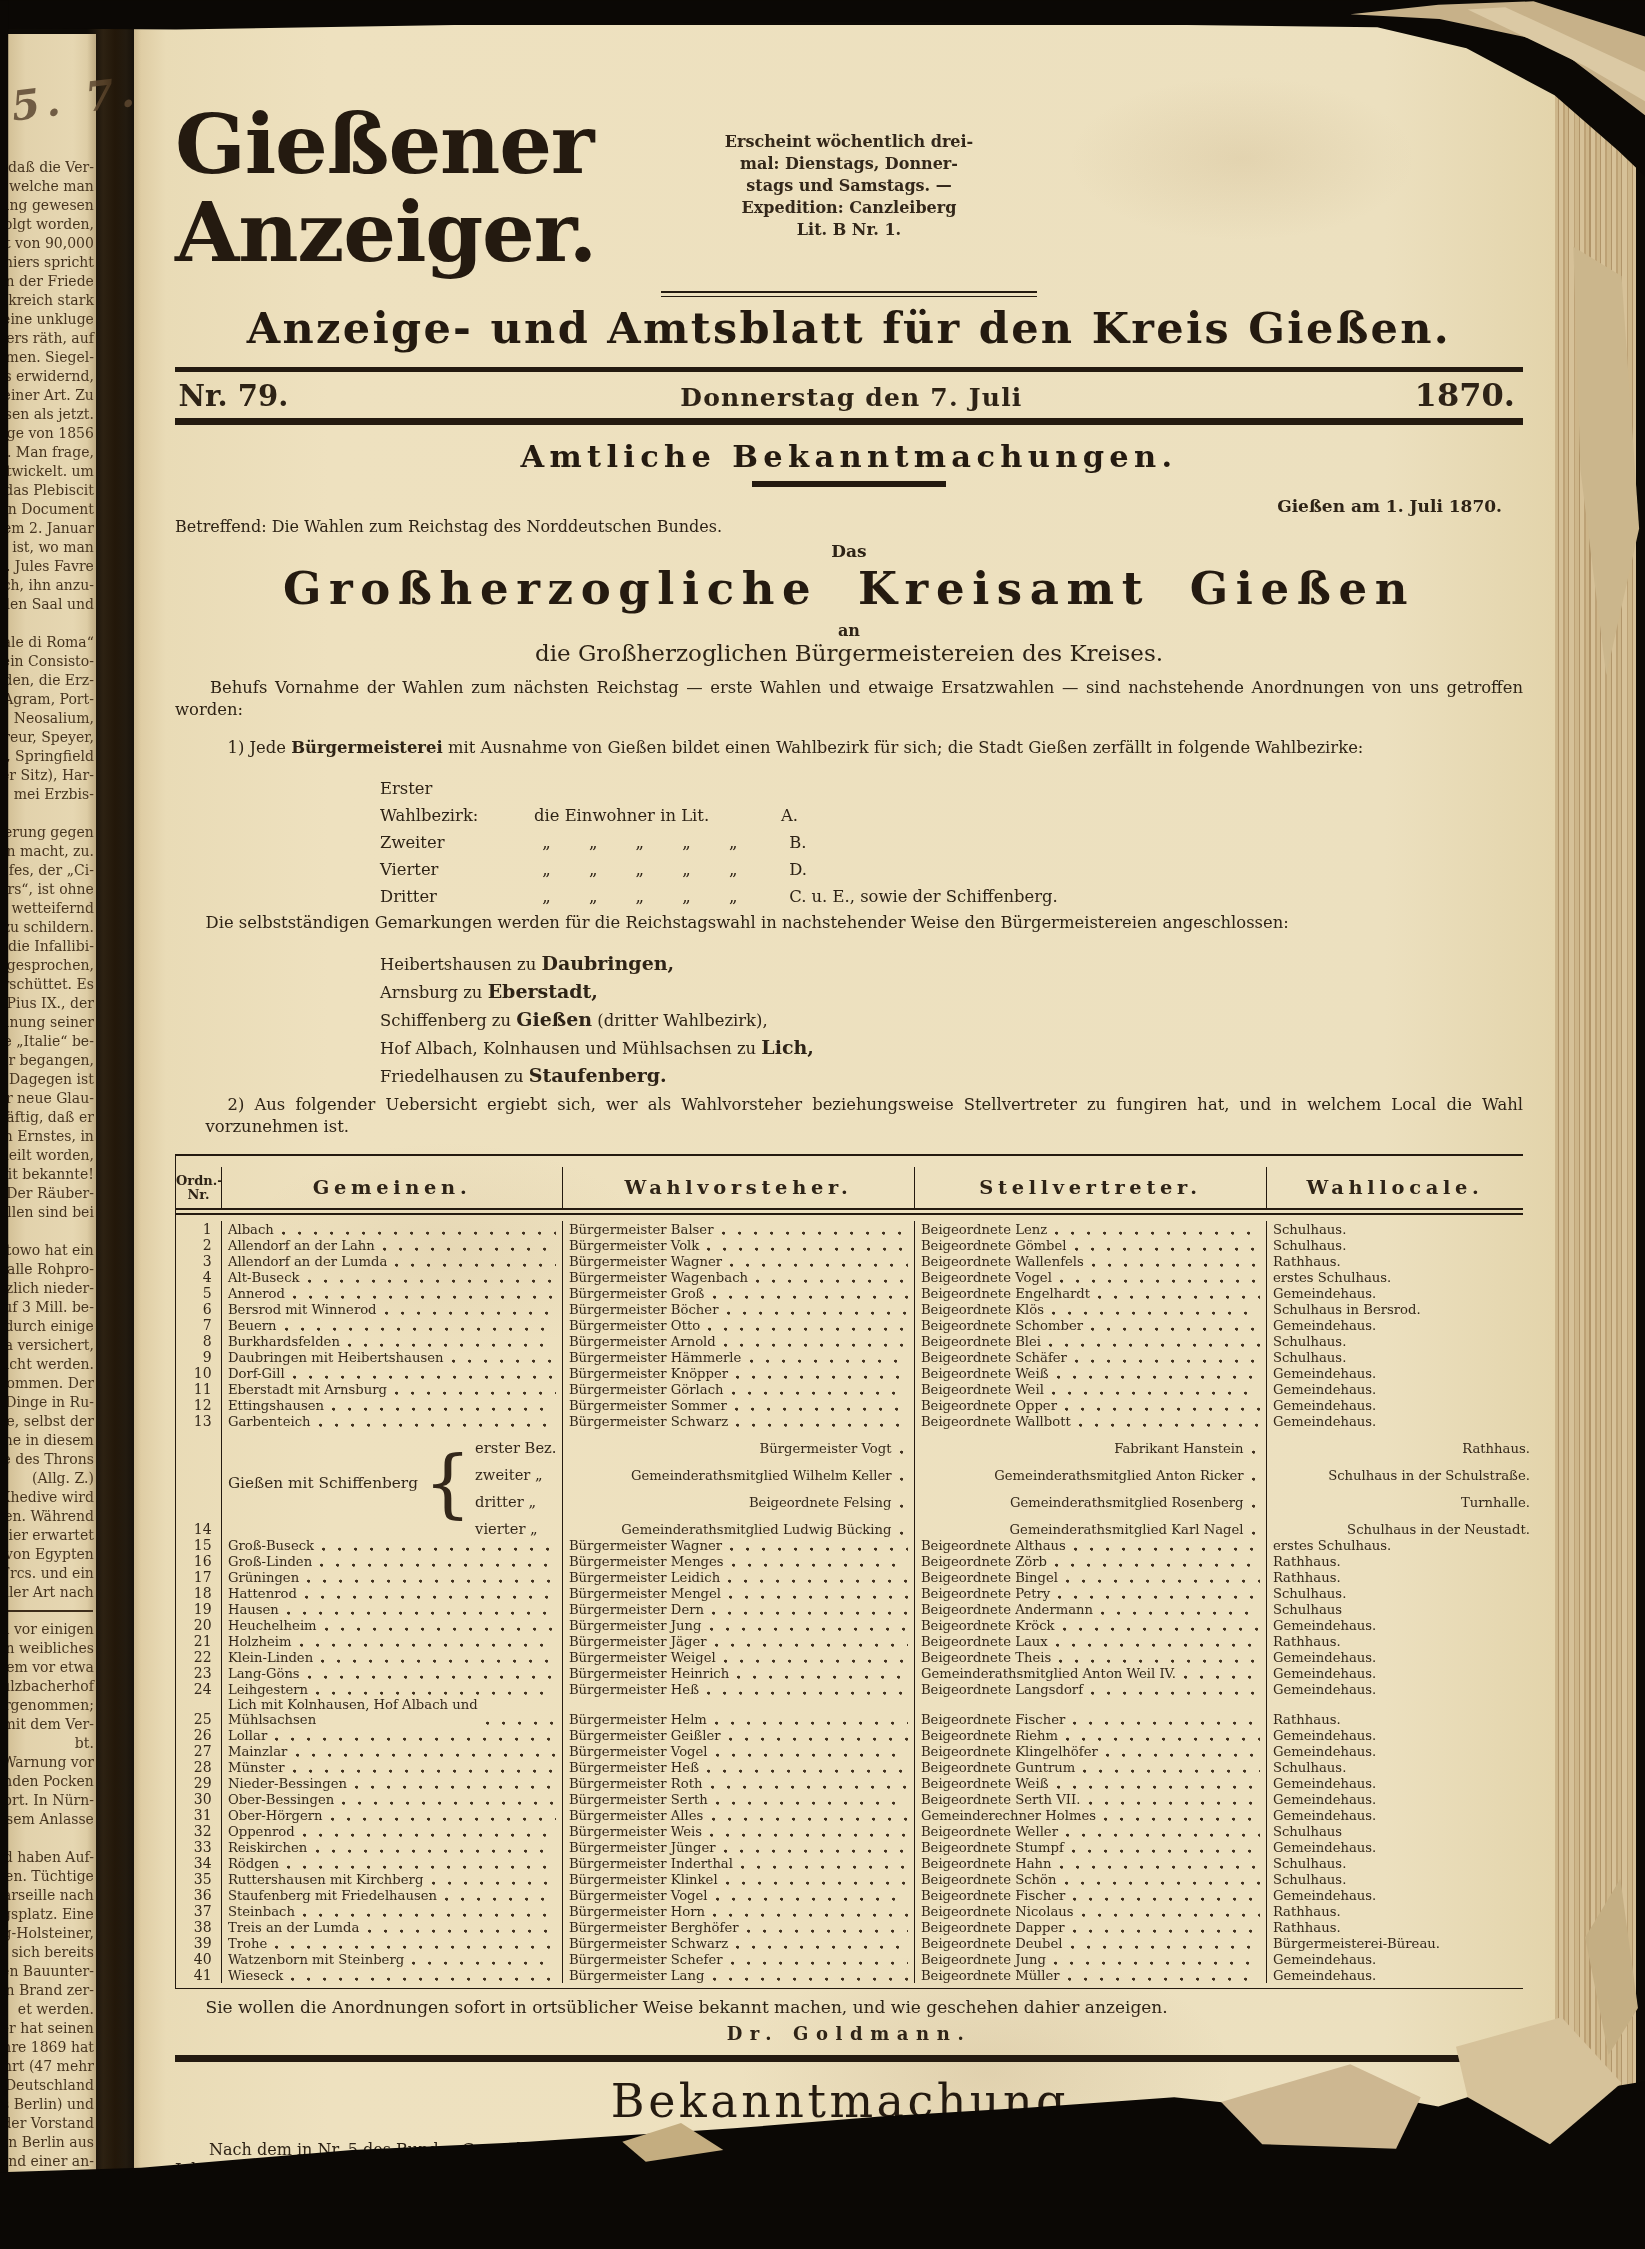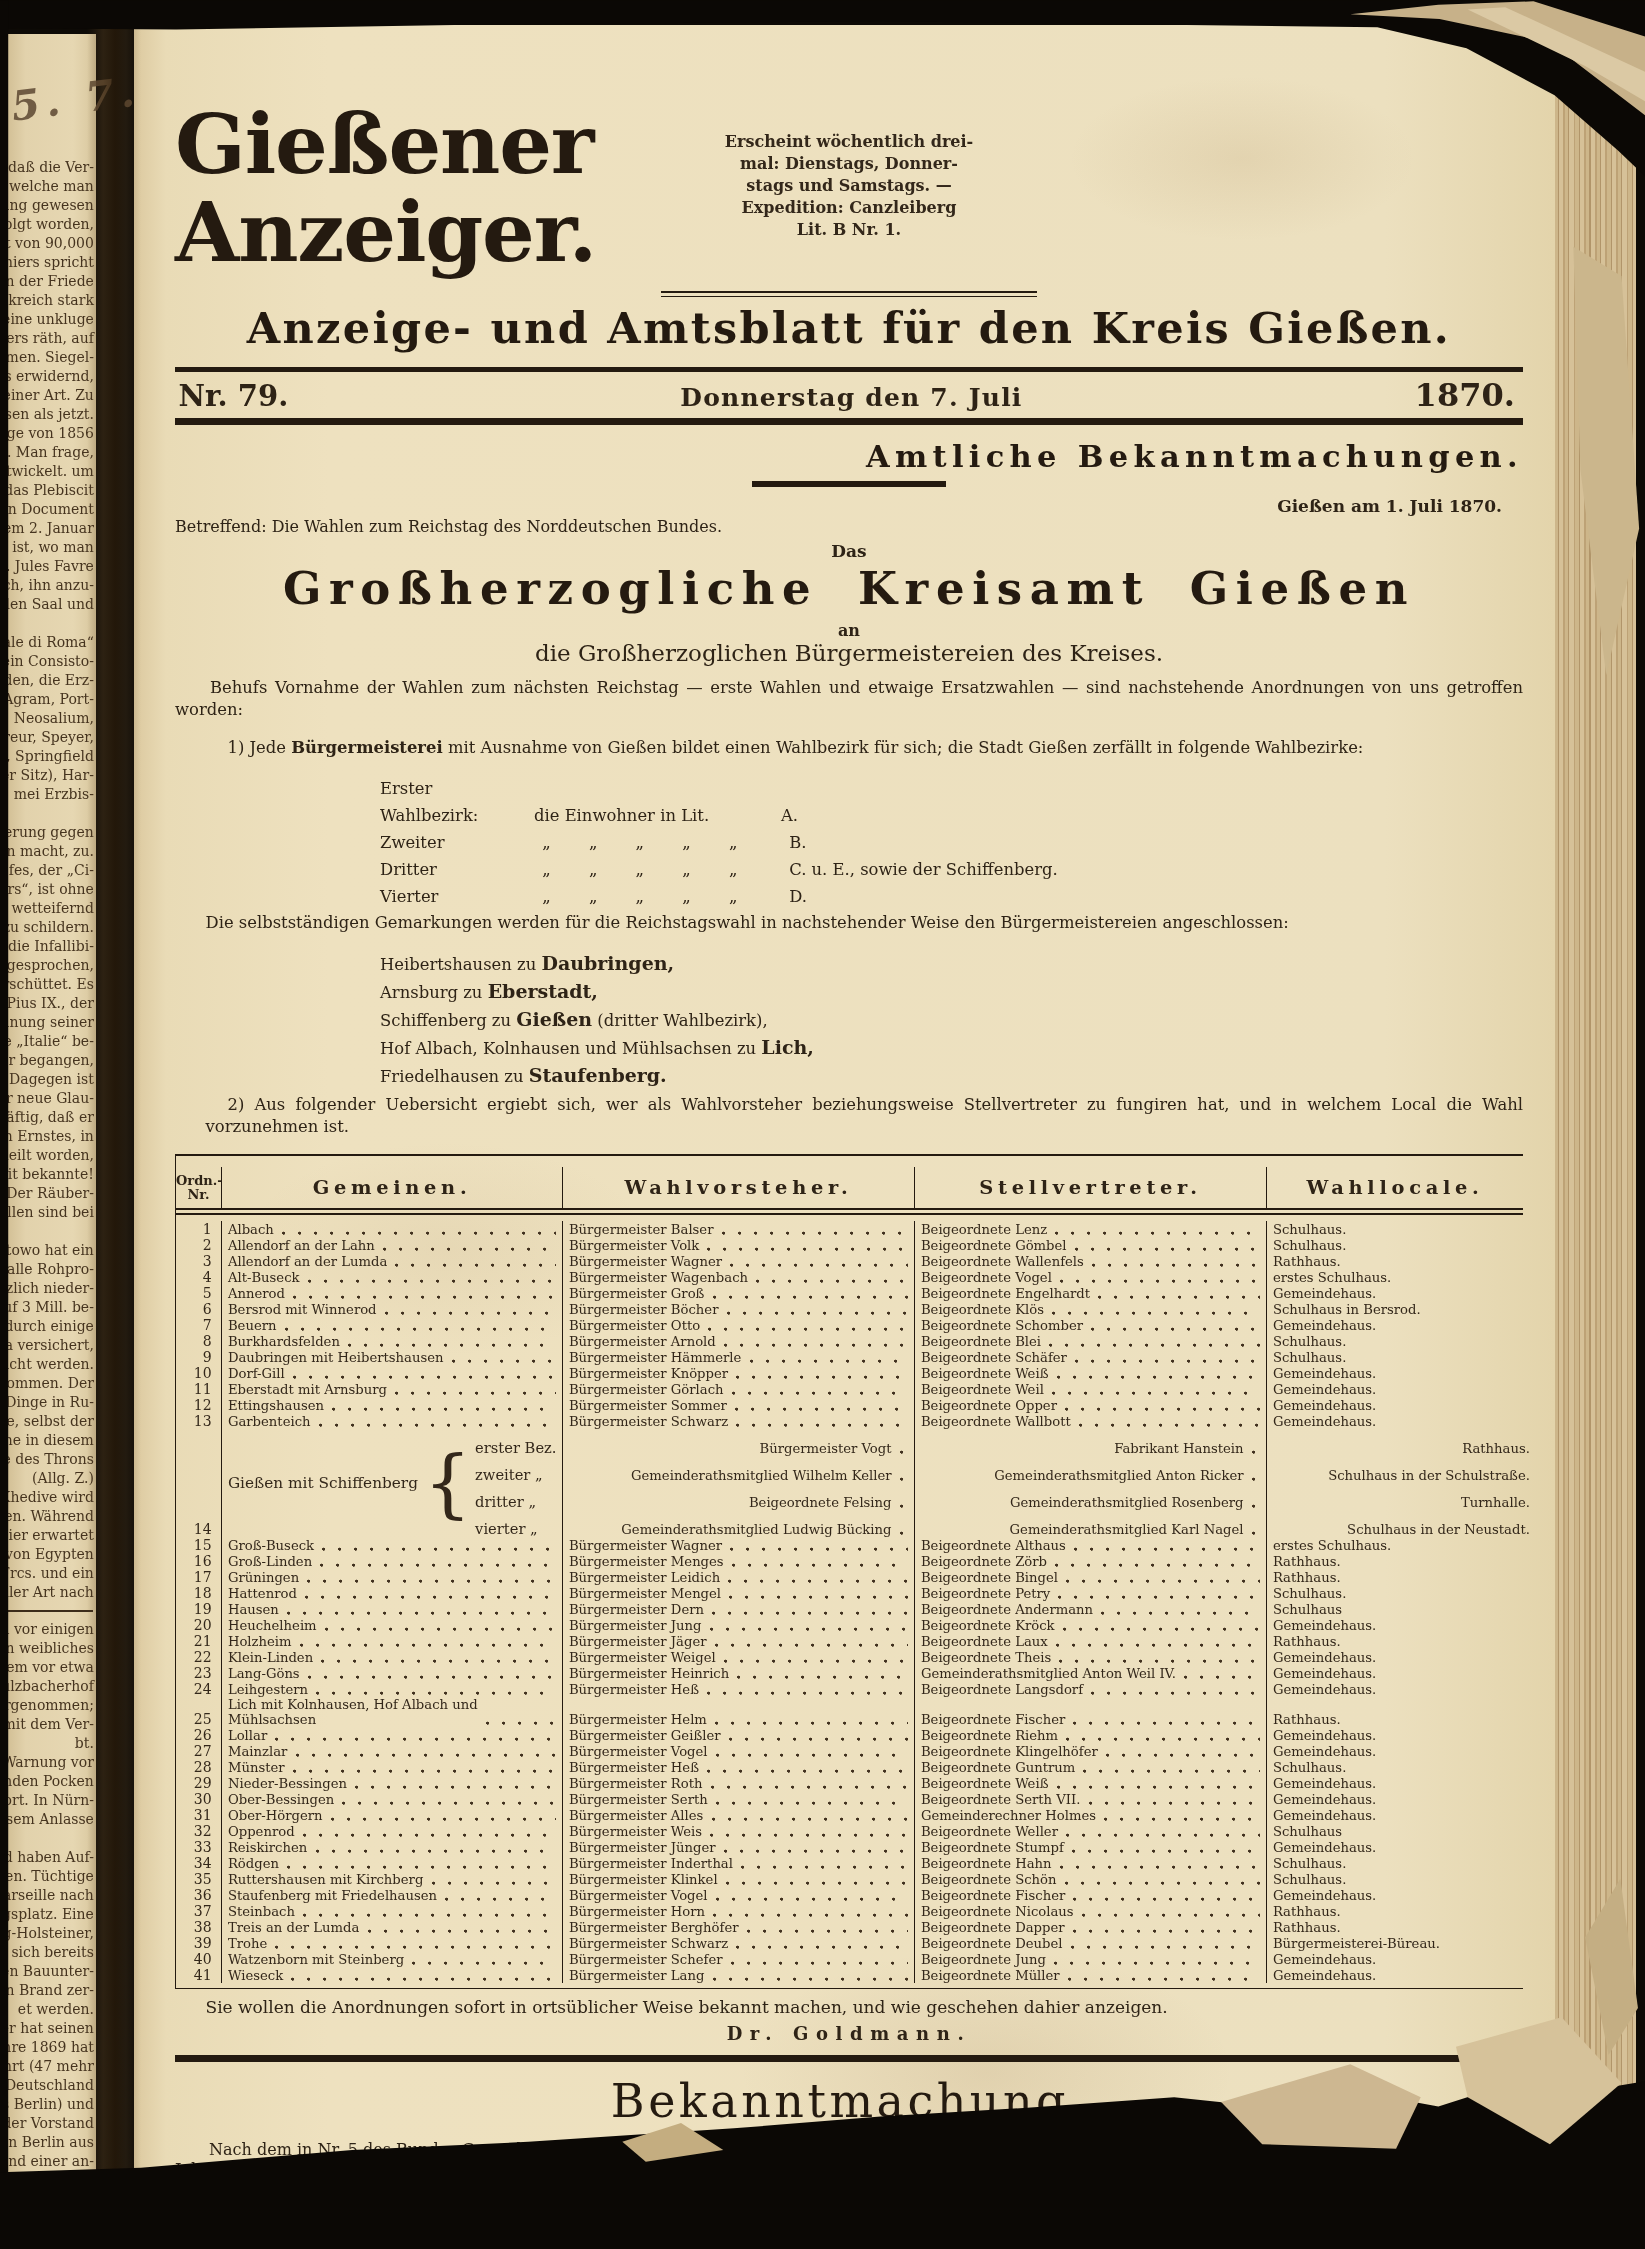--- a/index.html
+++ b/index.html
@@ -53,21 +53,21 @@
   .m-title{font-size:83px;line-height:88px;text-align:center;font-weight:bold;letter-spacing:-1.2px;color:#241a10;}
   .divider{width:376px;margin:15.3px auto 0;border-top:2.9px solid #241a10;border-bottom:1.2px solid #241a10;height:2.3px;}
   .subtitle{text-align:center;font-size:43px;font-weight:bold;letter-spacing:2.3px;margin-top:6px;color:#241a10;}
   .rule-a{border-top:5.3px solid #241a10;margin-top:14px;}
   .date-row{display:flex;justify-content:space-between;align-items:baseline;padding:4.7px 8.2px 3.5px 3.5px;}
   .issue{font-size:29px;font-weight:bold;}
   .date-center{font-size:25px;font-weight:bold;letter-spacing:1.2px;}
   .year{font-size:32px;font-weight:bold;}
   .rule-b{border-top:7.6px solid #241a10;}
   
-  .section-title{text-align:right;font-size:30.5px;font-weight:bold;letter-spacing:5.3px;margin-top:13px;color:#241a10;}
+  .section-title{text-align:center;font-size:30.5px;font-weight:bold;letter-spacing:5.3px;margin-top:13px;color:#241a10;}
   .section-underline{width:194px;height:5.9px;background:#241a10;margin:7px auto 0;}
   .dateline{text-align:right;font-size:17px;margin-top:9.4px;padding-right:21px;font-weight:bold;}
   .betreffend{font-size:16px;margin-top:1.2px;}
   .das{text-align:center;font-size:17px;font-weight:bold;margin-top:4.7px;}
   .heading-large{text-align:center;font-size:45px;font-weight:bold;letter-spacing:7.6px;word-spacing:16.4px;margin-top:1.2px;color:#241a10;}
   .an{text-align:center;font-size:16px;font-weight:bold;margin-top:5.9px;}
   .heading-sub{text-align:center;font-size:23px;font-weight:normal;margin-top:0;}
   .par{font-size:16.4px;line-height:22px;text-align:justify;}
   .intro{margin-top:10.6px;text-indent:35px;}
   .item{margin-top:4px;padding-left:30.5px;text-indent:22px;}
@@ -469,22 +469,22 @@
     <div class="betreffend">Betreffend:  Die Wahlen zum Reichstag des Norddeutschen Bundes.</div>
     <div class="das">Das</div>
     <div class="heading-large">Großherzogliche Kreisamt Gießen</div>
     <div class="an">an</div>
     <div class="heading-sub">die Großherzoglichen Bürgermeistereien des Kreises.</div>
     <p class="par intro">Behufs Vornahme der Wahlen zum nächsten Reichstag — erste Wahlen und etwaige Ersatzwahlen — sind nachstehende Anordnungen von uns getroffen worden:</p>
     <p class="par item"><span>1) Jede </span><span class="b">Bürgermeisterei</span><span> mit Ausnahme von Gießen bildet einen Wahlbezirk für sich; die Stadt Gießen zerfällt in folgende Wahlbezirke:</span></p>
     <div class="bz-block">
         <div class="bz-row"><span class="bz-name">Erster Wahlbezirk:</span><span class="bz-mid">die Einwohner in Lit.</span><span class="bz-val">A.</span></div>
         <div class="bz-row"><span class="bz-name">Zweiter</span><span class="bz-mid ditto">„  „  „  „  „</span><span class="bz-val">B.</span></div>
+        <div class="bz-row"><span class="bz-name">Vierter</span><span class="bz-mid ditto">„  „  „  „  „</span><span class="bz-val">D.</span></div>
         <div class="bz-row"><span class="bz-name">Dritter</span><span class="bz-mid ditto">„  „  „  „  „</span><span class="bz-val">C. u. E., sowie der Schiffenberg.</span></div>
-        <div class="bz-row"><span class="bz-name">Vierter</span><span class="bz-mid ditto">„  „  „  „  „</span><span class="bz-val">D.</span></div>
       </div>
     <p class="par gemark">Die selbstständigen Gemarkungen werden für die Reichstagswahl in nachstehender Weise den Bürgermeistereien angeschlossen:</p>
     <div class="zu-block">
         <div class="zu-row"><span>Heibertshausen zu </span><span class="zu-bold">Daubringen,</span></div>
         <div class="zu-row"><span>Arnsburg zu </span><span class="zu-bold">Eberstadt,</span></div>
         <div class="zu-row"><span>Schiffenberg zu </span><span class="zu-bold">Gießen</span><span> (dritter Wahlbezirk),</span></div>
         <div class="zu-row"><span>Hof Albach, Kolnhausen und Mühlsachsen zu </span><span class="zu-bold">Lich,</span></div>
         <div class="zu-row"><span>Friedelhausen zu </span><span class="zu-bold">Staufenberg.</span></div>
       </div>
     <p class="par item">2) Aus folgender Uebersicht ergiebt sich, wer als Wahlvorsteher beziehungsweise Stellvertreter zu fungiren hat, und in welchem Local die Wahl vorzunehmen ist.</p>

